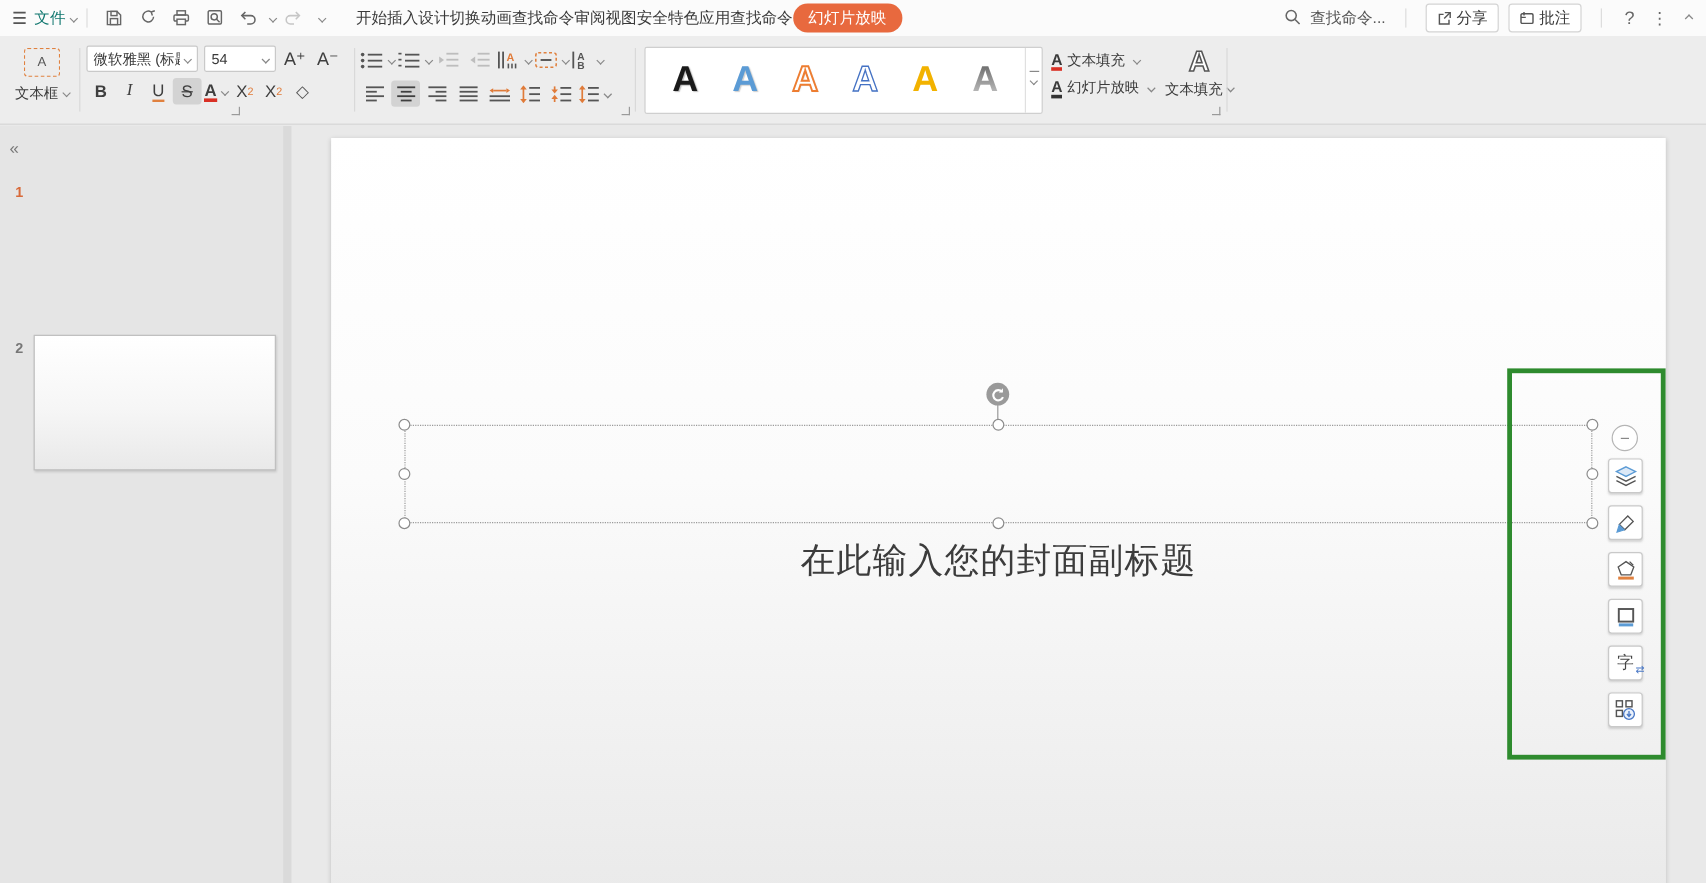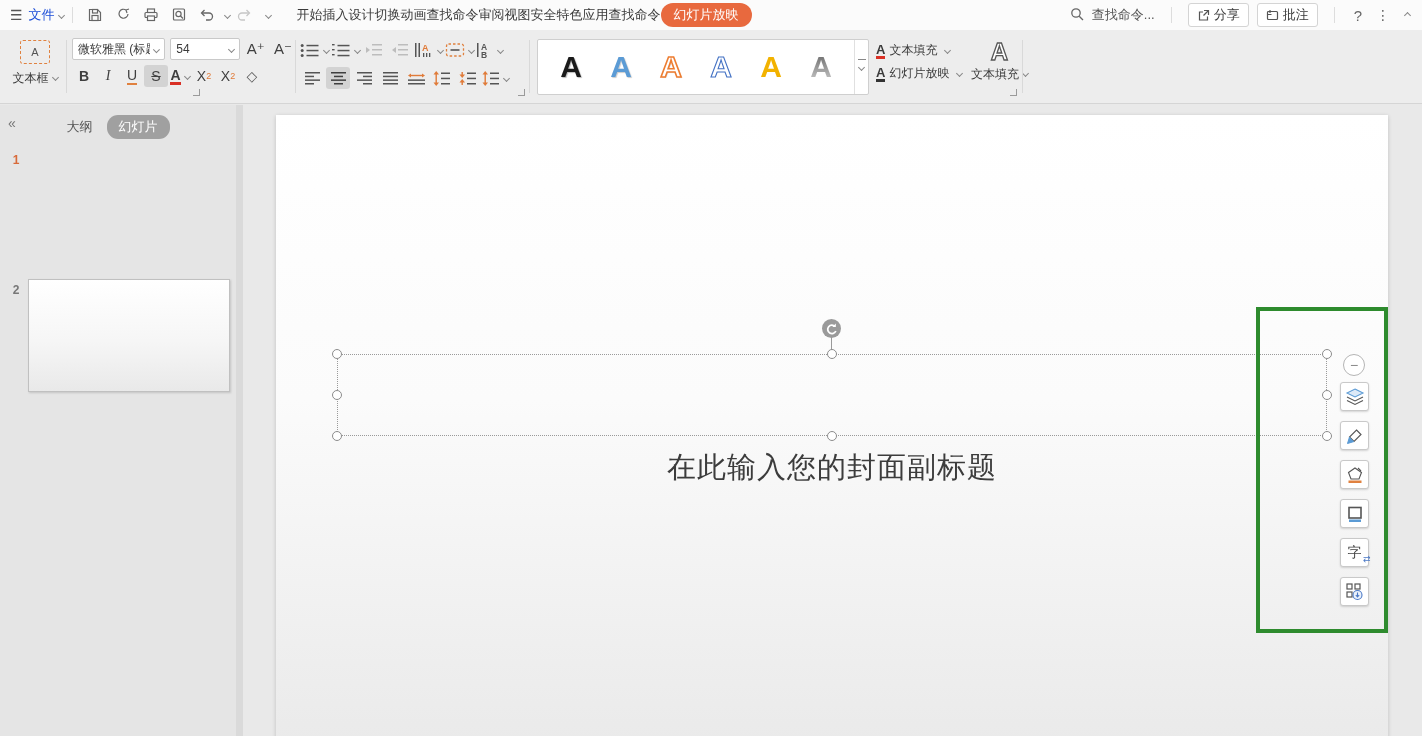--- a/index.html
+++ b/index.html
@@ -4,21 +4,21 @@
 <style>
   * { box-sizing: border-box; margin: 0; padding: 0; }
   html,body { width:1422px; height:736px; overflow:hidden;
     font-family:"Liberation Sans","DejaVu Sans",sans-serif; background:#e9e9e9; color:#3a3a3a; }
 
   
   #titlebar { position:absolute; top:0; left:0; width:1422px; height:30px;
     background:#fbfbfb; display:flex; align-items:center; font-size:13px; }
   .tb-left { display:flex; align-items:center; padding-left:10px; }
   .hamburger { font-size:14px; color:#555; margin-right:6px; }
-  .menu-label { color:#1d4ed8; }
+  .menu-label { color:#0f766e; }
   .chev { display:inline-block; width:5px; height:5px; border-right:1.2px solid #888;
     border-bottom:1.2px solid #888; transform:rotate(45deg); margin-left:4px; vertical-align:2px; }
   .chev.up { transform:rotate(-135deg); vertical-align:-2px; }
   .tb-sep { width:1px; height:16px; background:#ddd; margin:0 8px; }
   .qa-ic { width:24px; height:22px; display:flex; align-items:center; justify-content:center; margin:0 2px; }
   .tabs { display:flex; align-items:center; margin-left:26px; }
   .tab { color:#3a3a3a; cursor:default; white-space:nowrap; }
   .tab-active { background:#e8693e; color:#fff; padding:3px 13px; border-radius:12px; }
   .tb-right { margin-left:auto; display:flex; align-items:center; gap:8px; padding-right:12px; color:#555; }
   .mini-btn { display:flex; align-items:center; gap:4px; border:1px solid #d4d4d4; background:#fff;
@@ -37,21 +37,21 @@
   .tbx-icon { width:30px; height:24px; margin:2px auto 6px; border:1.5px dashed #e0813f;
     border-radius:3px; display:flex; align-items:center; justify-content:center;
     color:#555; font-size:11px; }
   .tbx-label { color:#3a3a3a; }
 
   .grp-font { position:absolute; left:72px; top:8px; }
   .combo { display:inline-flex; align-items:center; justify-content:space-between;
     background:#fff; border:1px solid #c9c9c9; border-radius:2px; height:22px;
     padding:0 5px; font-size:12px; color:#3a3a3a; vertical-align:top; }
   .combo-font { width:93px; }
-  .combo-size { width:70px; margin-left:2px; }
+  .combo-size { width:60px; margin-left:2px; }
   .fbtn { display:inline-flex; align-items:center; justify-content:center;
     width:24px; height:22px; font-size:14px; color:#3f3f3f; vertical-align:top; border-radius:3px; }
   .fbtn.active { background:#d3d3d3; }
   .row2 { margin-top:5px; display:flex; align-items:center; }
   .u-mark { border-bottom:2px solid #e0813f; }
   .a-red { border-bottom:3px solid #d93025; line-height:1; }
   .sup-orange sup, .sub-orange sub { color:#e07b39; font-size:9px; }
 
   .grp-para { position:absolute; left:300px; top:8px; }
   .prow { display:flex; align-items:center; height:24px; gap:2px; }
@@ -490,24 +490,20 @@
       <div class="fx-big-a">A</div>
       <span>文本填充</span><span class="chev"></span>
     </div>
   </div>
   <div class="lau" style="left:1010px;"></div>
   <div class="vsep" style="left:1022px;"></div>
 </div>
 
 <div id="sidebar">
   <span class="sb-collapse">«</span>
-  <div class="sb-head">
-    <span>大纲</span>
-    <span class="sb-tab-active">幻灯片</span>
-  </div>
   <span class="thumb-num num1">1</span>
   <span class="thumb-num num2">2</span>
   <div class="thumb thumb2"></div>
   <div class="sb-scroll"></div>
 </div>
 
 <div id="canvas">
   <div id="slide">
 
     <div class="rot-line"></div>

